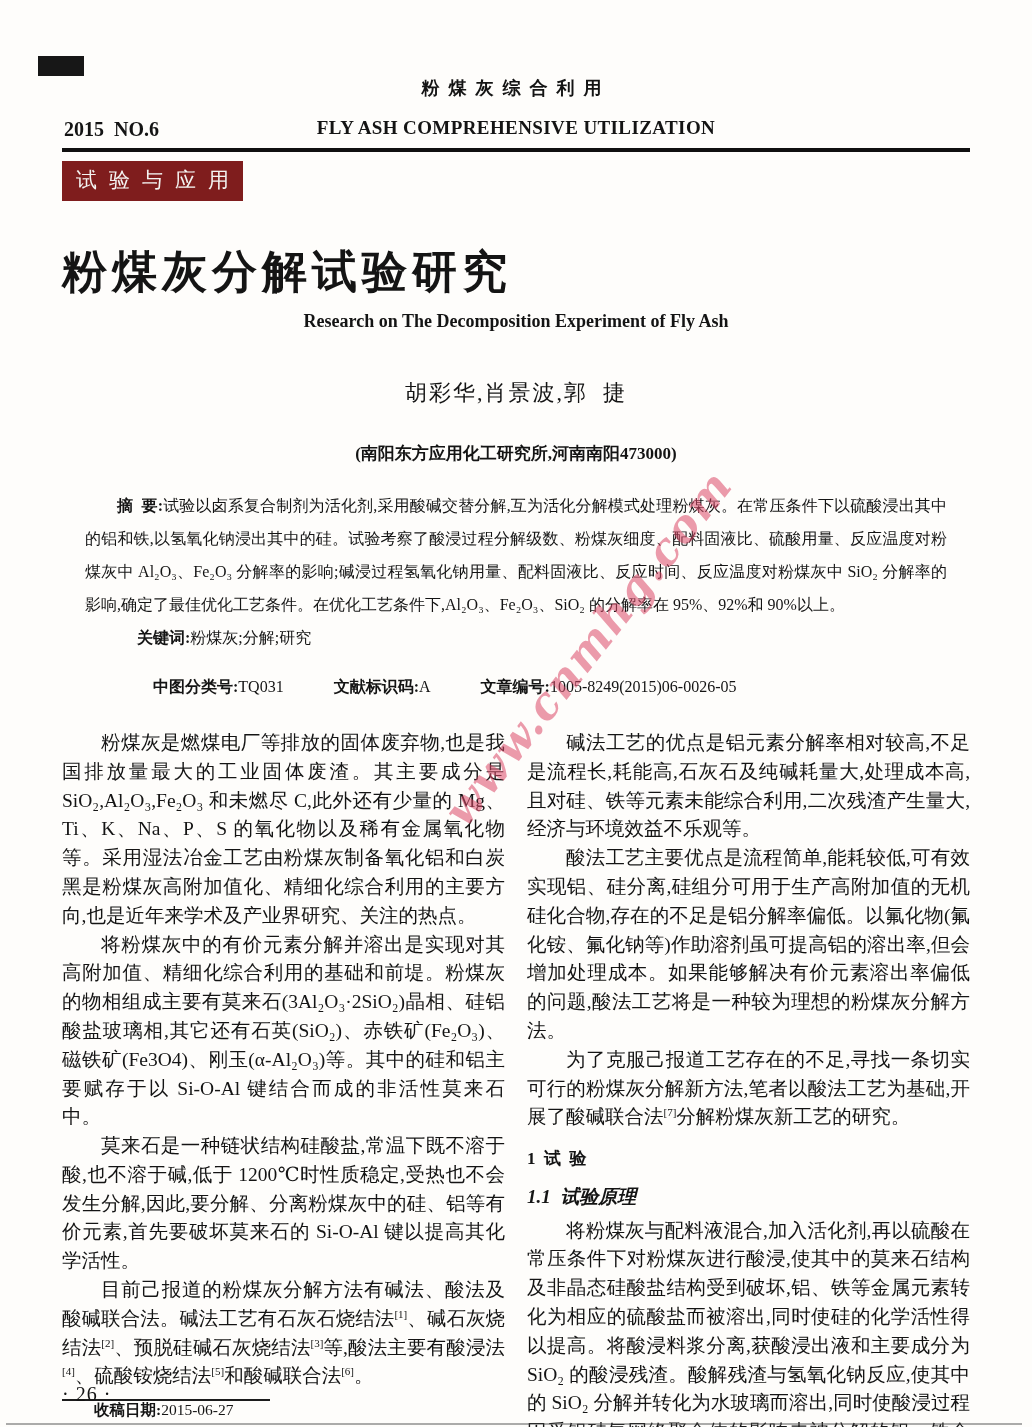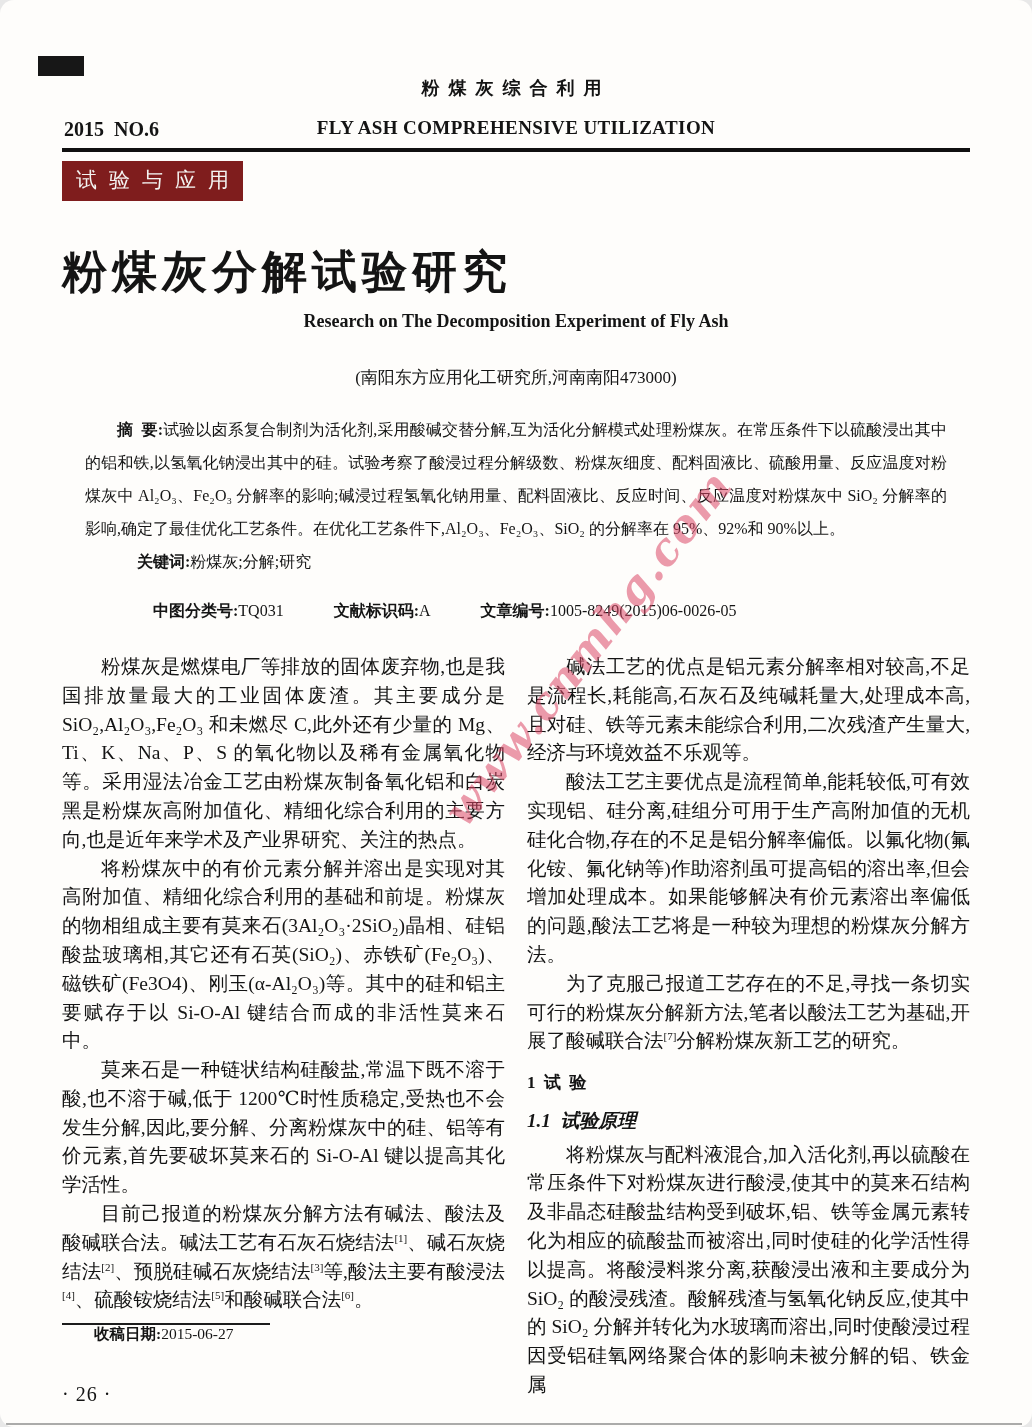--- a/index.html
+++ b/index.html
@@ -1,20 +1,19 @@
 <!DOCTYPE html>
 <html><head>
 <meta charset="utf-8">
 <style>
   html,body { margin:0; padding:0; background:#e8e8e8; }
   .page {
     position:relative; width:1032px; height:1427px; margin:0 auto;
     background:#fefdfb; color:#141414; overflow:hidden;
     font-family:"Liberation Serif","DejaVu Serif",serif;
-    border-radius:14px;
   }
   .content { padding:0 62px; }
   .pre { white-space:pre-wrap; }
 
   
   .journal-cn { margin:0; padding-top:76px; text-align:center; font-size:18px; font-weight:bold; letter-spacing:9px; }
   .header-row { position:relative; margin-top:17px; height:27px; }
   .issue { position:absolute; left:2px; top:1px; font-weight:bold; font-size:20px; }
   .journal-en { display:block; text-align:center; font-weight:bold; font-size:19px; letter-spacing:.4px; }
   .rule { margin-top:4px; height:4px; background:#101010; }
@@ -22,21 +21,21 @@
     display:inline-block; margin-top:9px; background:#7f1d1d; color:#f4f4f2;
     font-size:21px; letter-spacing:12px; padding:7px 2px 8px 14px; line-height:1.2;
   }
   .scan-blob { position:absolute; left:38px; top:56px; width:46px; height:20px; background:#171717; }
   .scan-edge { position:absolute; left:6px; right:10px; bottom:2px; height:2px; background:rgba(70,70,70,.45); }
 
   
   .title-cn { margin:46px 0 0; text-align:left; font-size:45px; font-weight:bold; letter-spacing:5px; line-height:1.15; }
   .title-en { margin:12px 0 0; text-align:center; font-size:18px; font-weight:bold; }
   .authors  { margin:46px 0 0; text-align:center; font-size:22px; letter-spacing:2px; }
-  .affiliation { margin:34px 0 0; text-align:center; font-size:17px; }
+  .affiliation { margin:34px 0 0; text-align:center; font-size:17px;font-weight:bold; }
 
   
   .abstract { margin:24px 23px 0; font-size:16px; line-height:33px; }
   .abs-text { margin:0; text-align:justify; text-indent:2em; }
   .abs-label, .kw-label, .meta-label, .fn-label { font-weight:bold; }
   .kw-line { margin:0; padding-left:52px; }
   .meta-line { margin:16px; padding-left:52px; }
   .meta-group { margin-right:46px; }
   .meta-group:last-child { margin-right:0; }
 
@@ -78,20 +77,21 @@
         <span class="journal-en">FLY ASH COMPREHENSIVE UTILIZATION</span>
       </div>
       <div class="rule"></div>
       <div class="section-box">
         <span class="pre">试验与应用</span>
       </div>
     </header>
 
     <h2 class="title-cn">粉煤灰分解试验研究</h2>
     <div class="title-en">Research on The Decomposition Experiment of Fly Ash</div>
+    <div class="authors pre">胡彩华,肖景波,郭  捷</div>
     <div class="affiliation">(南阳东方应用化工研究所,河南南阳473000)</div>
 
     <section class="abstract">
       <p class="abs-text"><span class="abs-label pre">摘  要:</span><span>试验以卤系复合制剂为活化剂,采用酸碱交替分解,互为活化分解模式处理粉煤灰。在常压条件下以硫酸浸出其中的铝和铁,以氢氧化钠浸出其中的硅。试验考察了酸浸过程分解级数、粉煤灰细度、配料固液比、硫酸用量、反应温度对粉煤灰中 Al₂O₃、Fe₂O₃ 分解率的影响;碱浸过程氢氧化钠用量、配料固液比、反应时间、反应温度对粉煤灰中 SiO₂ 分解率的影响,确定了最佳优化工艺条件。在优化工艺条件下,Al₂O₃、Fe₂O₃、SiO₂ 的分解率在 95%、92%和 90%以上。</span></p>
       <p class="kw-line"><span class="kw-label">关键词:</span><span>粉煤灰;分解;研究</span></p>
       <p class="meta-line">
         <span class="meta-group"><span class="meta-label">中图分类号:</span><span>TQ031</span></span>
         <span class="meta-group"><span class="meta-label">文献标识码:</span><span>A</span></span>
         <span class="meta-group"><span class="meta-label">文章编号:</span><span>1005-8249(2015)06-0026-05</span></span>
       </p>

